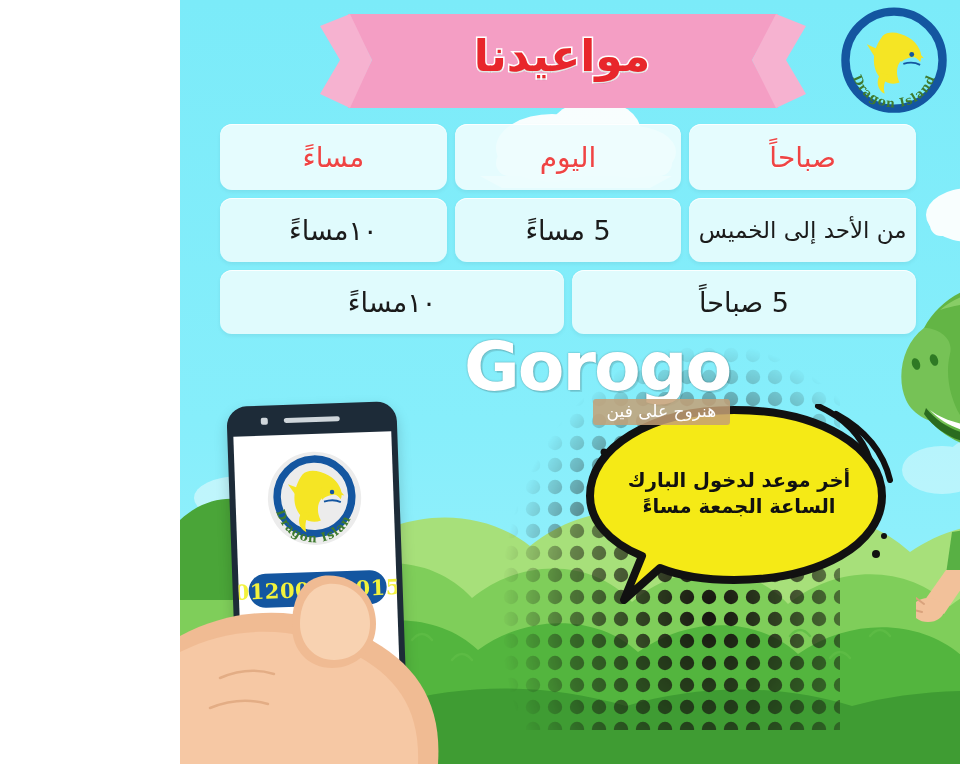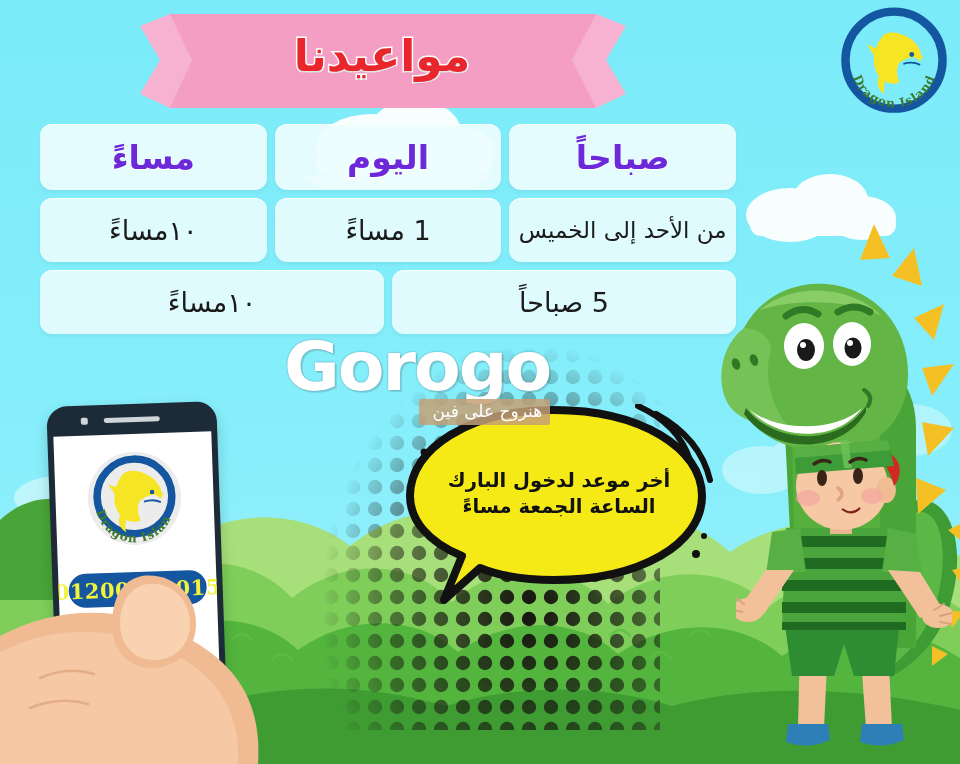--- a/index.html
+++ b/index.html
@@ -3,21 +3,21 @@
 <meta charset="utf-8">
 <title>Dragon Island - مواعيدنا</title>
 <style>
   html,body{margin:0;padding:0;}
   body{
     font-family:"DejaVu Sans","Liberation Sans",sans-serif;
     background:#ffffff;
   }
   .poster{
     position:relative;
-    width:960px;
+    width:780px;
     height:764px;
     overflow:hidden;
     background:linear-gradient(180deg,#7bebf9 0%,#86eefb 55%,#9cf1fb 100%);
   }
 
   
   .ribbon-wrap{
     position:absolute;
     left:146px; top:12px;
     width:472px; height:100px;
@@ -59,23 +59,23 @@
     display:flex;align-items:center;justify-content:center;
     text-align:center;
     background:rgba(232,252,253,0.92);
     box-shadow:0 2px 4px rgba(0,0,0,.06), inset 0 1px 0 rgba(255,255,255,.85);
   }
   .trow.head .cell{
     height:66px;
     background:rgba(237,253,254,0.93);
   }
   .trow.head .cell span{
-    font-size:33px;
-    font-weight:bold;
-    color:#6d28d9;
+    font-size:28px;
+    font-weight:normal;
+    color:#ef4444;
     text-shadow:0 1px 0 rgba(255,255,255,.9);
   }
   .trow.body .cell{height:64px;}
   .trow.body .cell span{
     font-size:27px;
     font-weight:normal;
     color:#1b1b1b;
   }
   .trow.body .cell.small span{font-size:23px;text-align:center;}
 
@@ -182,21 +182,21 @@
       0 0 2px rgba(0,0,0,.35),
       2px 2px 0 rgba(0,0,0,.10);
     direction:ltr;
   }
   .wm-tag{
     margin-top:2px;
     display:inline-block;
     background:rgba(196,160,118,.85);
     color:#ffffff;
     font-size:17px;
-    padding:2px 8px 4px 14px;
+    padding:2px 14px 4px 14px;
     border-radius:3px;
     direction:rtl;
     font-weight:normal;
   }
 
   
   .char{position:absolute;}
 </style>
 </head>
 <body>
@@ -307,21 +307,21 @@
       <div class="cell">
         <span>مساءً</span>
       </div>
     </div>
 
     <div class="trow body">
       <div class="cell small">
         <span>من الأحد إلى الخميس</span>
       </div>
       <div class="cell">
-        <span>1 مساءً</span>
+        <span>5 مساءً</span>
       </div>
       <div class="cell">
         <span>١٠مساءً</span>
       </div>
     </div>
 
     <div class="trow body">
       <div class="cell">
         <span>5 صباحاً</span>
       </div>

